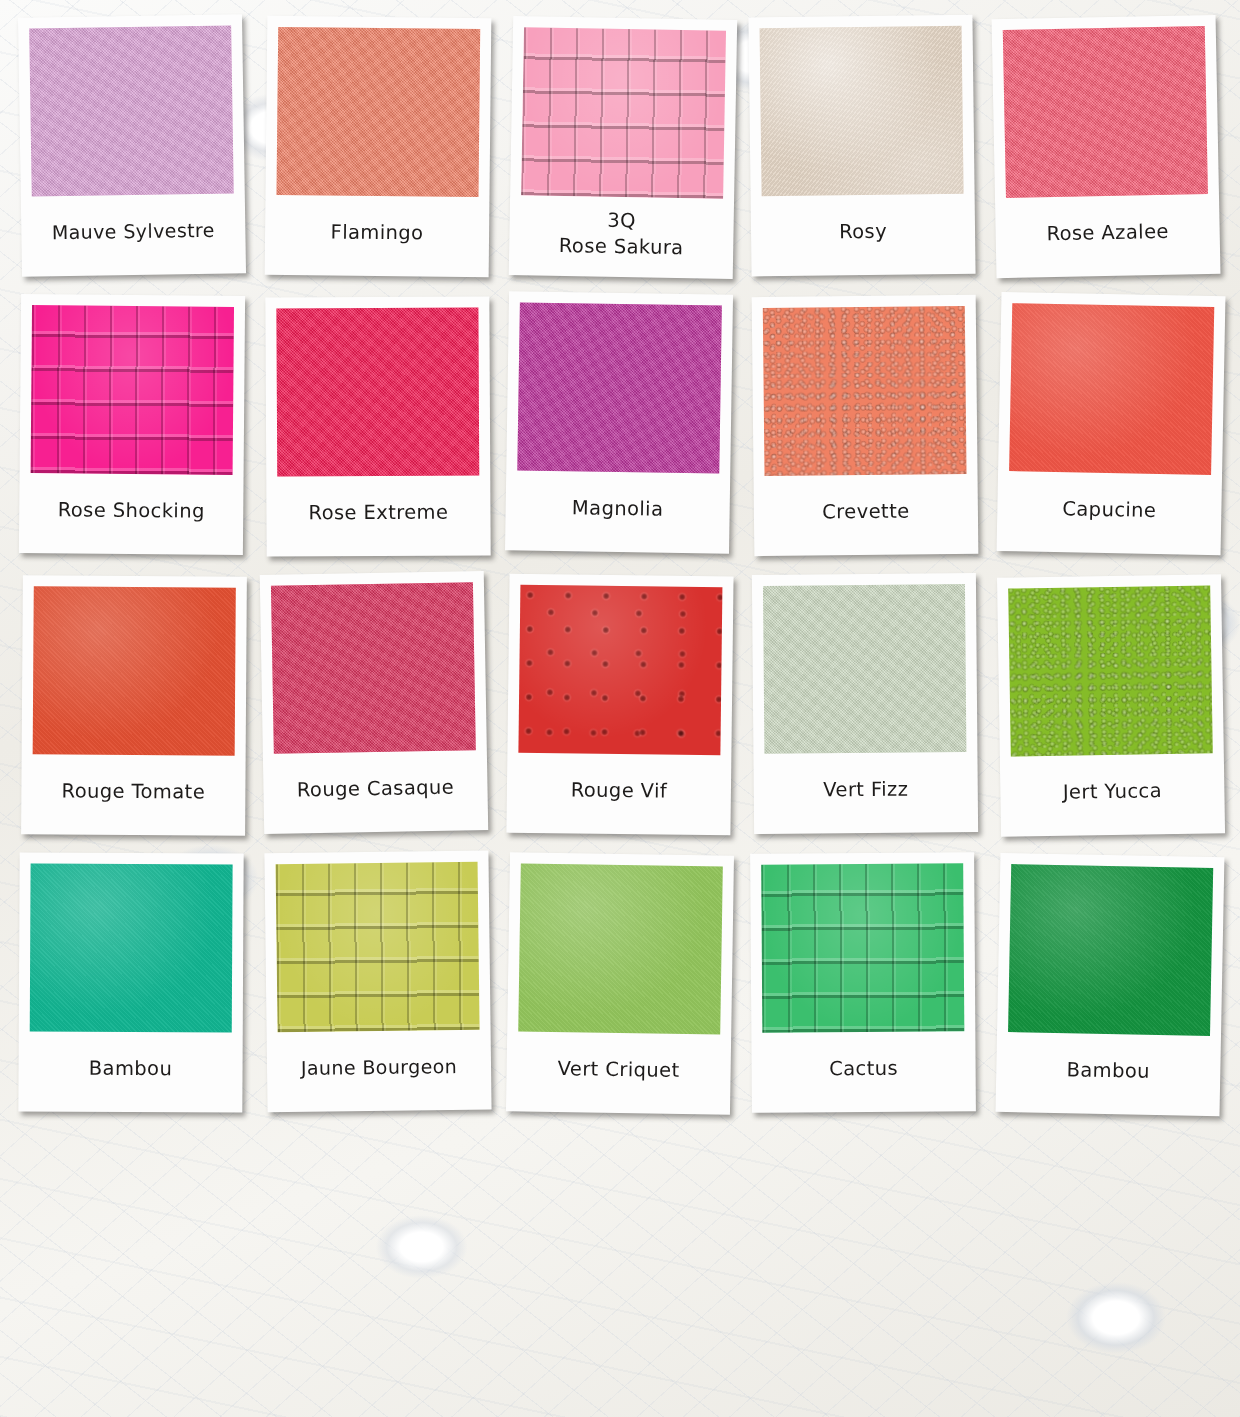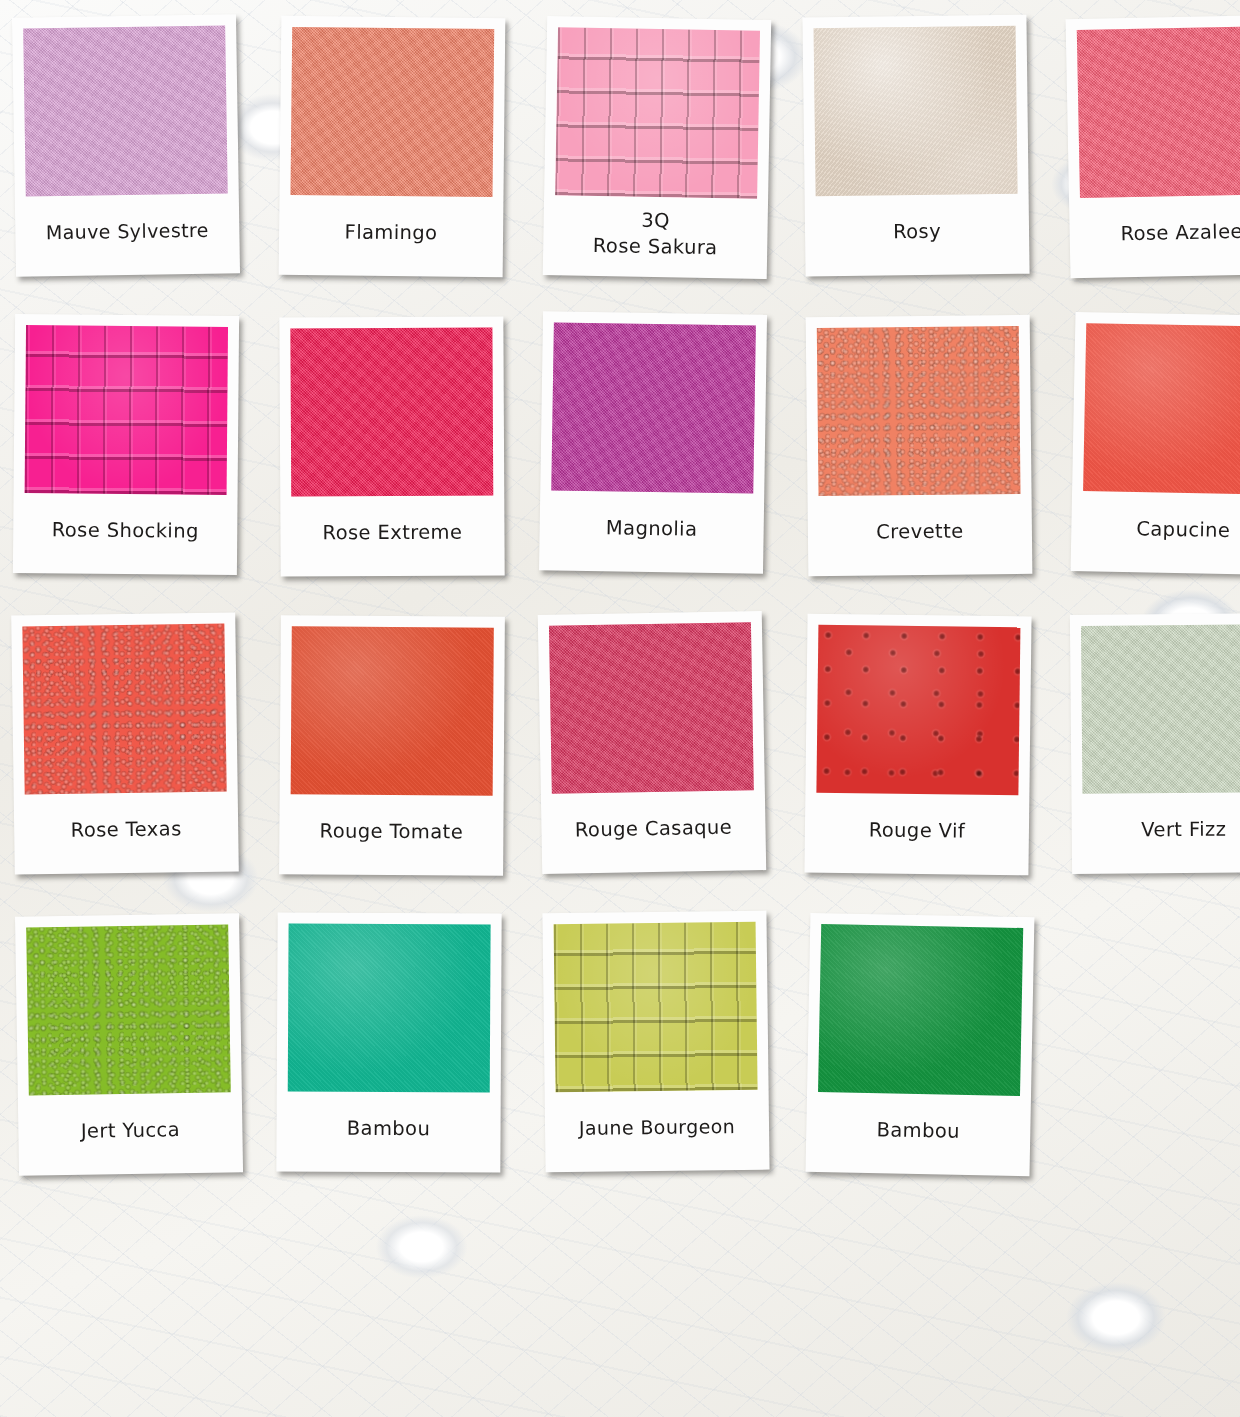--- a/index.html
+++ b/index.html
@@ -42,21 +42,20 @@
   #grid {
     position: absolute;
     inset: 0;
     display: grid;
     grid-template-columns: repeat(5, 1fr);
     grid-template-rows: repeat(5, 1fr);
     padding: 16px 14px 10px 14px;
     box-sizing: border-box;
     column-gap: 8px;
     row-gap: 4px;
-    gap: 40px;
   }
 
   .card-slot {
     position: relative;
     display: flex;
     align-items: flex-start;
     justify-content: center;
   }
 
   .card {
@@ -254,30 +253,20 @@
       <div class="card" style="transform: rotate(1.1deg) translate(3px, -1px);">
         <div class="swatch" style="background-color: rgb(238, 85, 70);">
           <div class="tex tex-smooth"></div>
         </div>
         <div class="caption">
           <div class="caption-line">Capucine</div>
         </div>
       </div>
     </div>
     <div class="card-slot">
-      <div class="card" style="transform: rotate(-0.8deg) translate(-1px, 0px);">
-        <div class="swatch" style="background-color: rgb(240, 89, 74);">
-          <div class="tex tex-pebble"></div>
-        </div>
-        <div class="caption">
-          <div class="caption-line">Rose Texas</div>
-        </div>
-      </div>
-    </div>
-    <div class="card-slot">
       <div class="card" style="transform: rotate(0.4deg) translate(2px, 2px);">
         <div class="swatch" style="background-color: rgb(225, 79, 50);">
           <div class="tex tex-smooth"></div>
         </div>
         <div class="caption">
           <div class="caption-line">Rouge Tomate</div>
         </div>
       </div>
     </div>
     <div class="card-slot">
@@ -334,20 +323,40 @@
       <div class="card" style="transform: rotate(-0.7deg) translate(2px, -1px);">
         <div class="swatch" style="background-color: rgb(200, 204, 85);">
           <div class="tex tex-croco"></div>
         </div>
         <div class="caption">
           <div class="caption-line small">Jaune Bourgeon</div>
         </div>
       </div>
     </div>
     <div class="card-slot">
+      <div class="card" style="transform: rotate(0.9deg) translate(0px, 1px);">
+        <div class="swatch" style="background-color: rgb(146, 196, 92);">
+          <div class="tex tex-smooth"></div>
+        </div>
+        <div class="caption">
+          <div class="caption-line">Vert Criquet</div>
+        </div>
+      </div>
+    </div>
+    <div class="card-slot">
+      <div class="card" style="transform: rotate(-0.4deg) translate(-1px, 0px);">
+        <div class="swatch" style="background-color: rgb(59, 191, 110);">
+          <div class="tex tex-croco"></div>
+        </div>
+        <div class="caption">
+          <div class="caption-line">Cactus</div>
+        </div>
+      </div>
+    </div>
+    <div class="card-slot">
       <div class="card" style="transform: rotate(1.1deg) translate(2px, 2px);">
         <div class="swatch" style="background-color: rgb(20, 146, 63);">
           <div class="tex tex-smooth"></div>
         </div>
         <div class="caption">
           <div class="caption-line">Bambou</div>
         </div>
       </div>
     </div>
   </div>

